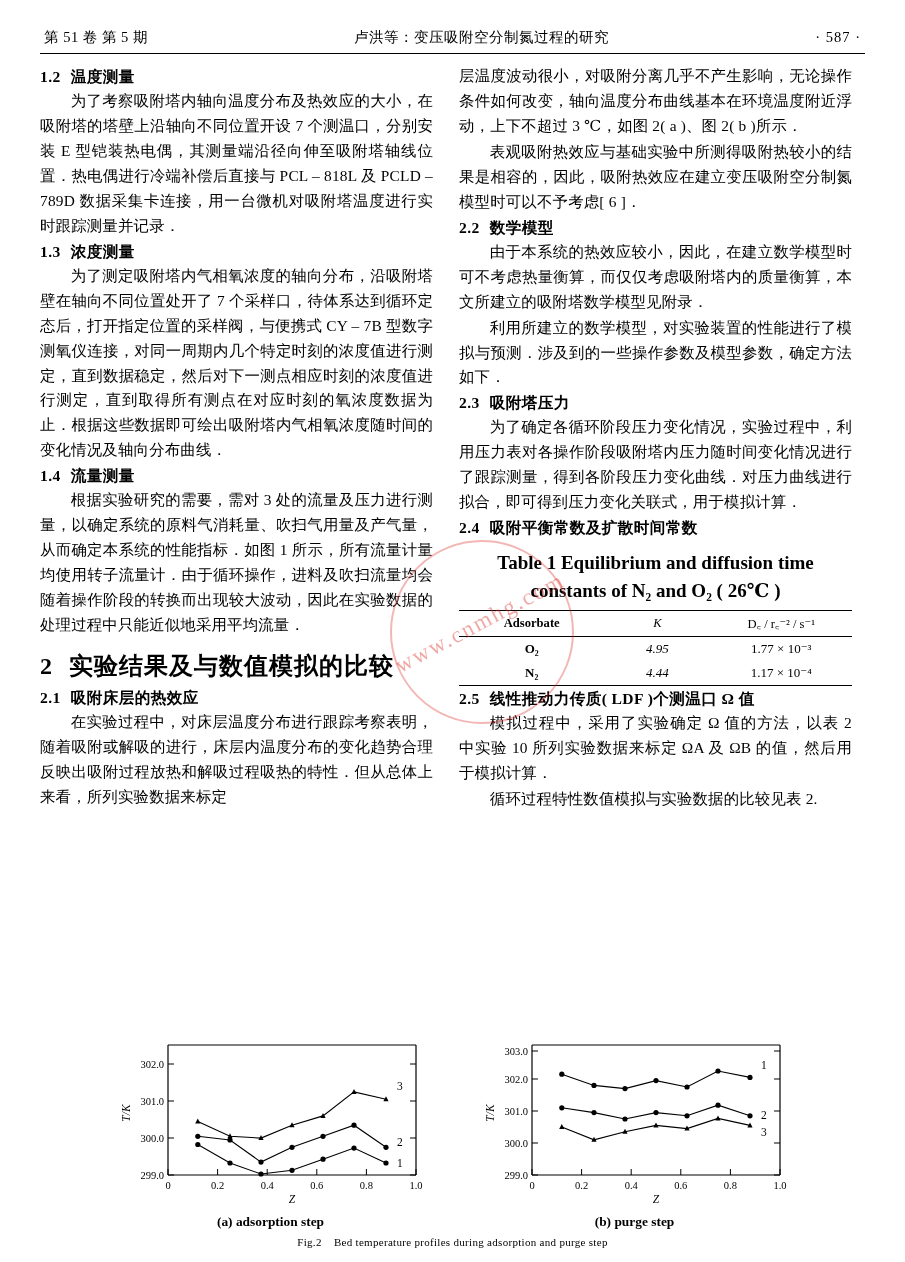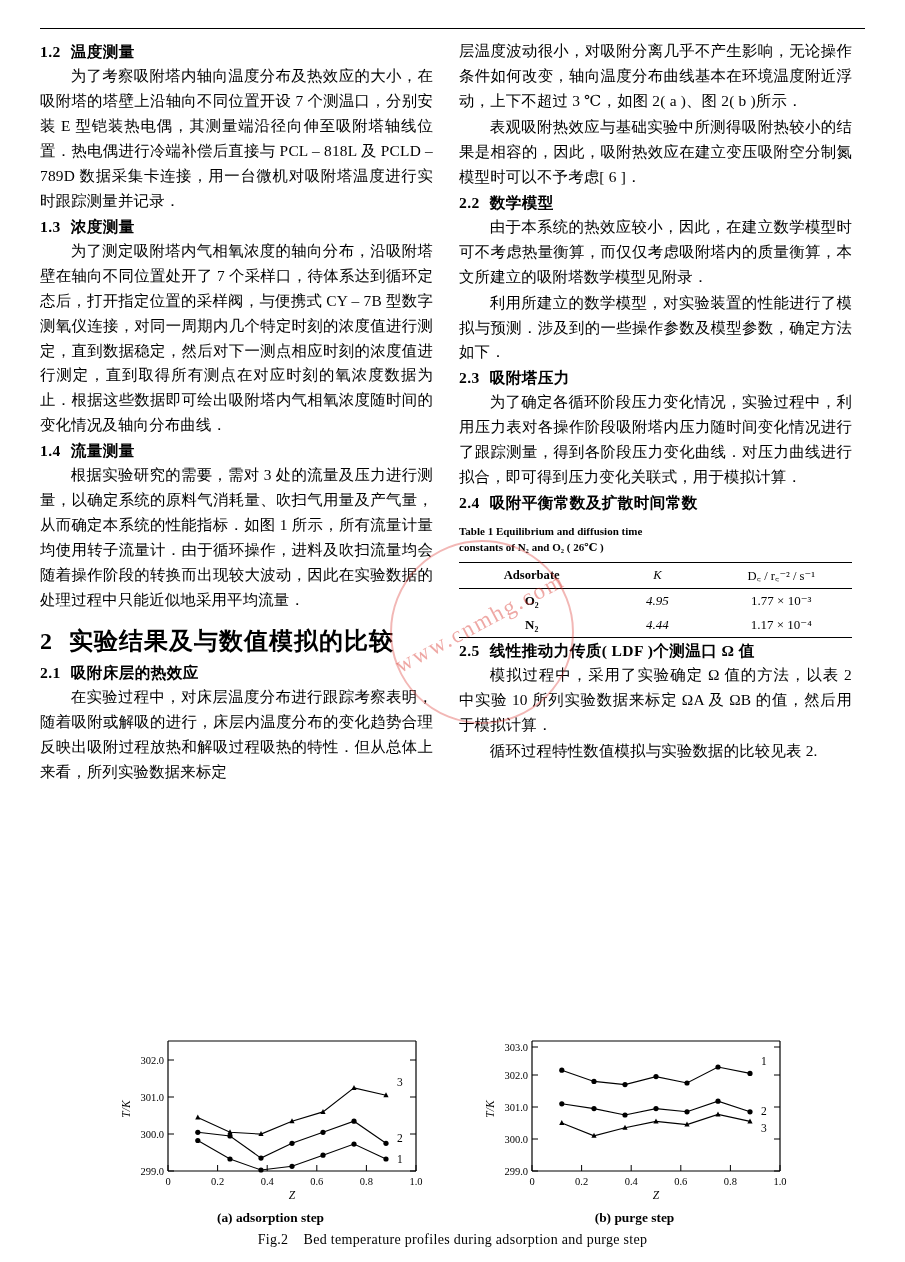--- a/index.html
+++ b/index.html
@@ -66,22 +66,23 @@
   h3.sec .num { margin-right: 10px; }
   h2.bigsec {
     font-size: 24px;
     font-weight: bold;
     margin: 12px 0 6px 0;
     letter-spacing: 1px;
   }
   h2.bigsec .num { margin-right: 16px; }
   
   .tbl-title {
+    text-align: center;
     font-weight: bold;
-    font-size: 11px;
+    font-size: 19px;
     line-height: 1.45;
     margin: 10px 0 6px 0;
   }
   table.eqtbl {
     width: 100%;
     border-collapse: collapse;
     font-size: 13px;
   }
   table.eqtbl th, table.eqtbl td {
     text-align: center;
@@ -113,21 +114,21 @@
   }
   .chartwrap { width: 330px; }
   .chart-cap {
     text-align: center;
     font-size: 13.4px;
     font-weight: bold;
     margin-top: 2px;
   }
   .fig-cap {
     text-align: center;
-    font-size: 14px;
+    font-size: 11px;
     margin-top: 6px;
     letter-spacing: 0.3px;
   }
   .fig-cap .lbl { font-weight: normal; }
   
   .watermark {
     position: absolute;
     left: 360px;
     top: 520px;
     width: 240px;
@@ -154,20 +155,25 @@
     border: 2px solid rgba(217,50,42,0.35);
     border-radius: 50%;
   }
   svg text { font-family: "Liberation Serif", serif; }
 </style>
 </head>
 <body>
 
 <div class="page">
 
+  <div class="runhead">
+    <div class="left">第 51 卷  第 5 期</div>
+    <div class="center">卢洪等：变压吸附空分制氮过程的研究</div>
+    <div class="right">·  587  ·</div>
+  </div>
   <div class="rule"></div>
 
   <div class="cols">
 
     <div class="col">
 
       <h3 class="sec">
         <span class="num">1.2</span><span>温度测量</span>
       </h3>
       <p class="indent">为了考察吸附塔内轴向温度分布及热效应的大小，在吸附塔的塔壁上沿轴向不同位置开设 7 个测温口，分别安装 E 型铠装热电偶，其测量端沿径向伸至吸附塔轴线位置．热电偶进行冷端补偿后直接与 PCL – 818L 及 PCLD – 789D 数据采集卡连接，用一台微机对吸附塔温度进行实时跟踪测量并记录．</p>

